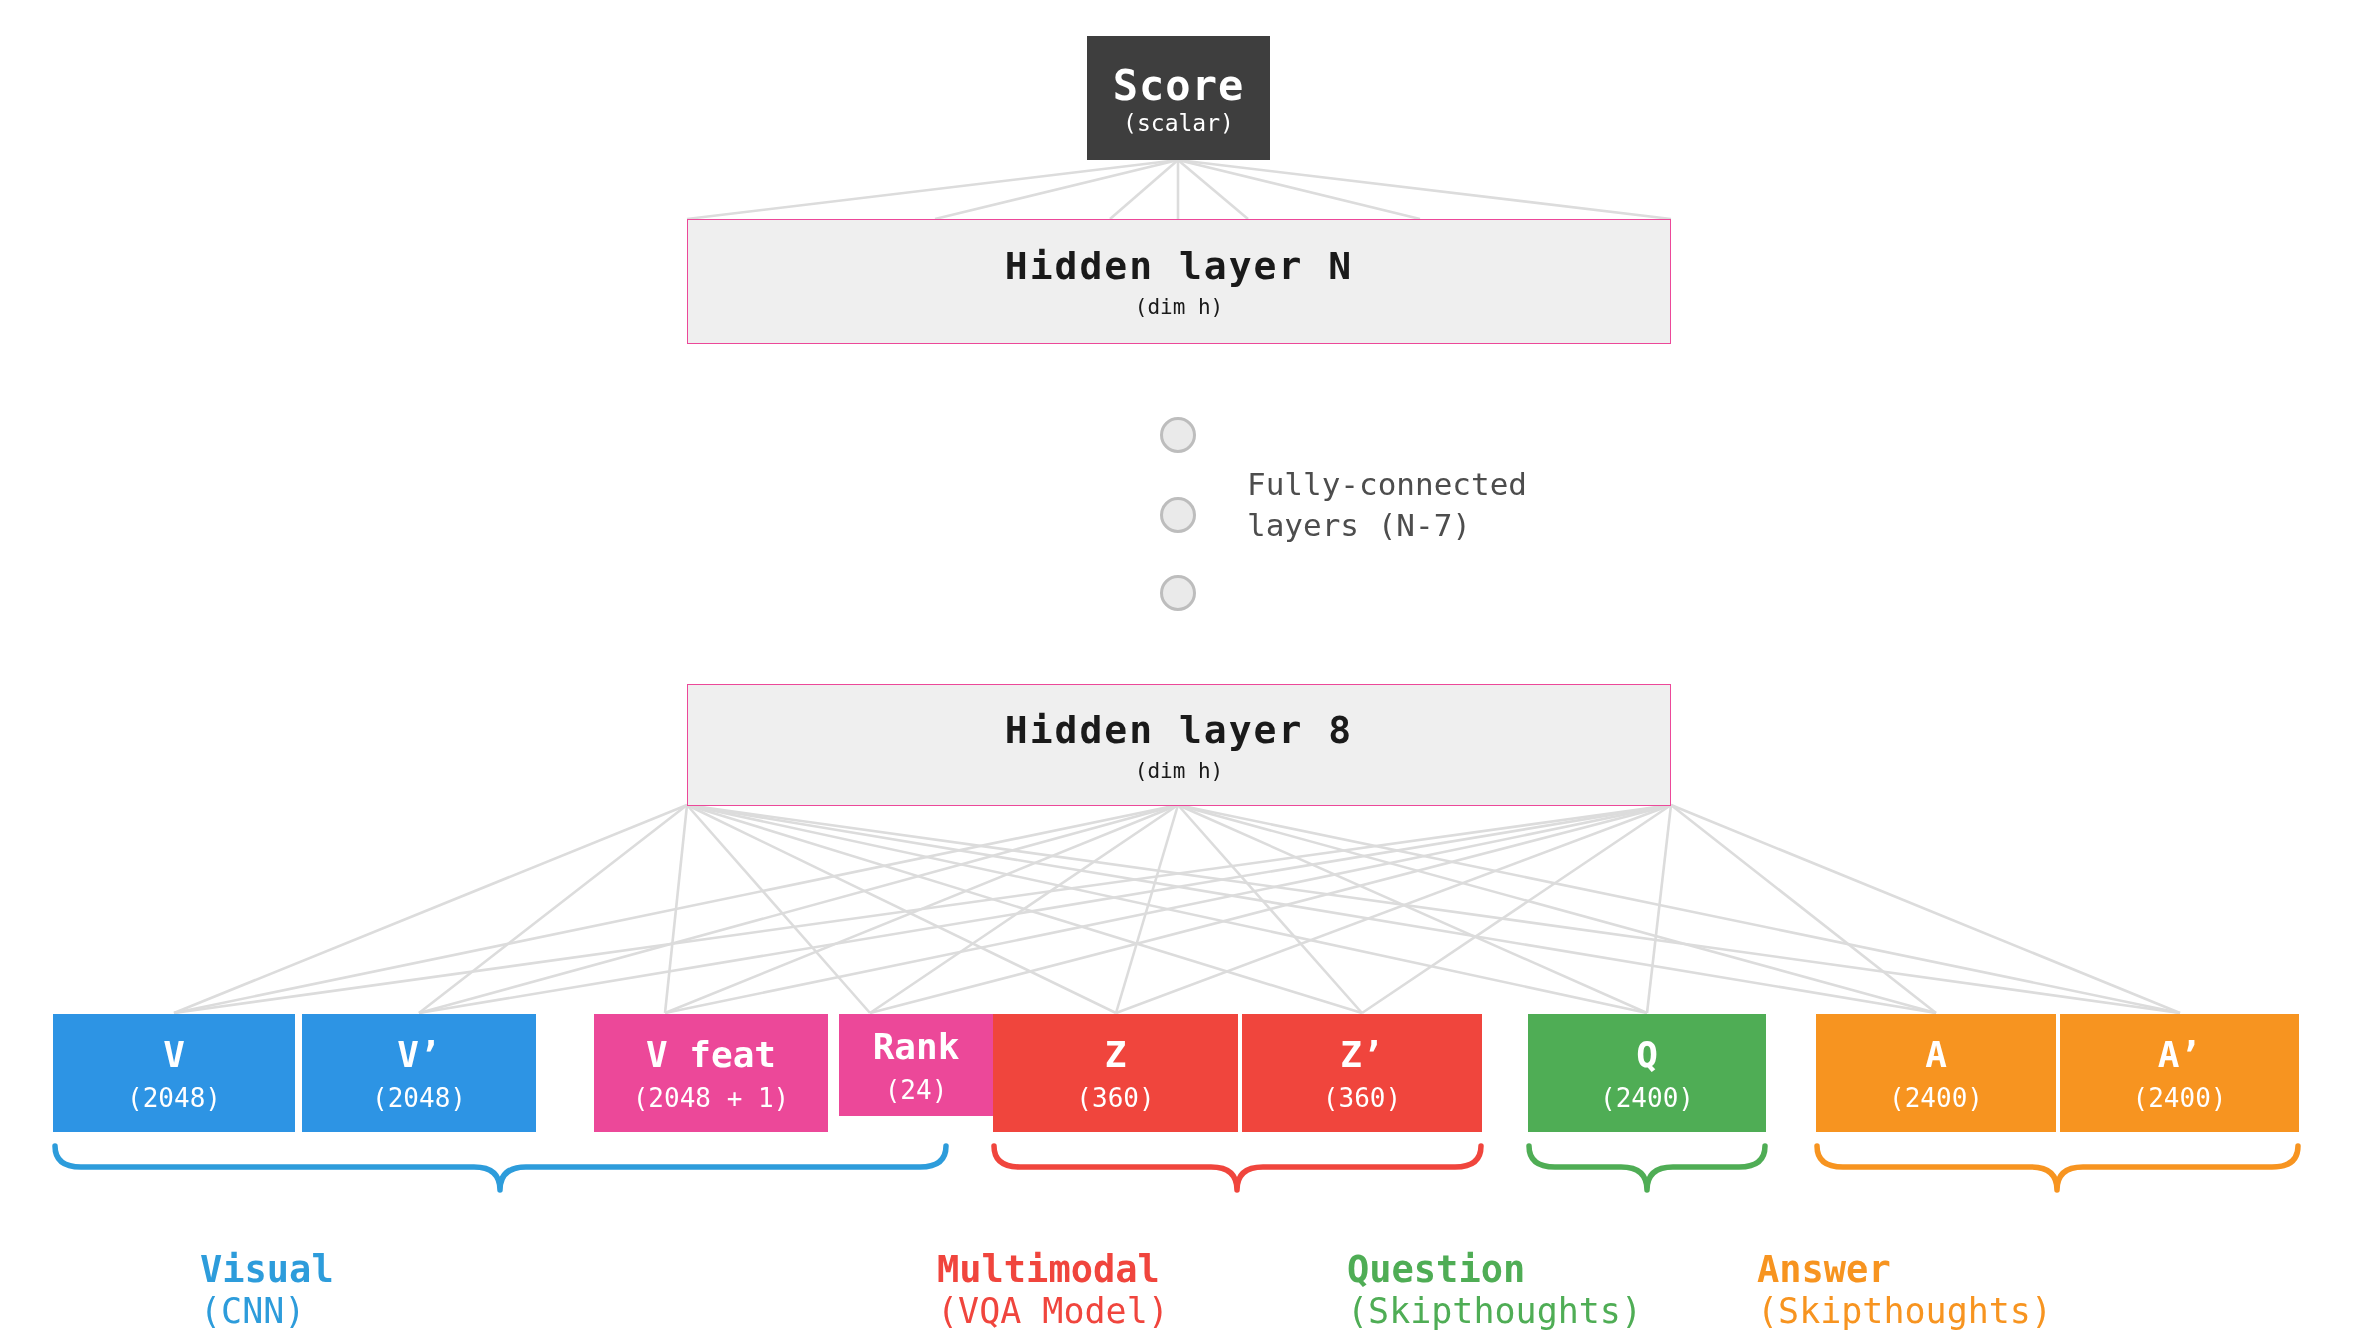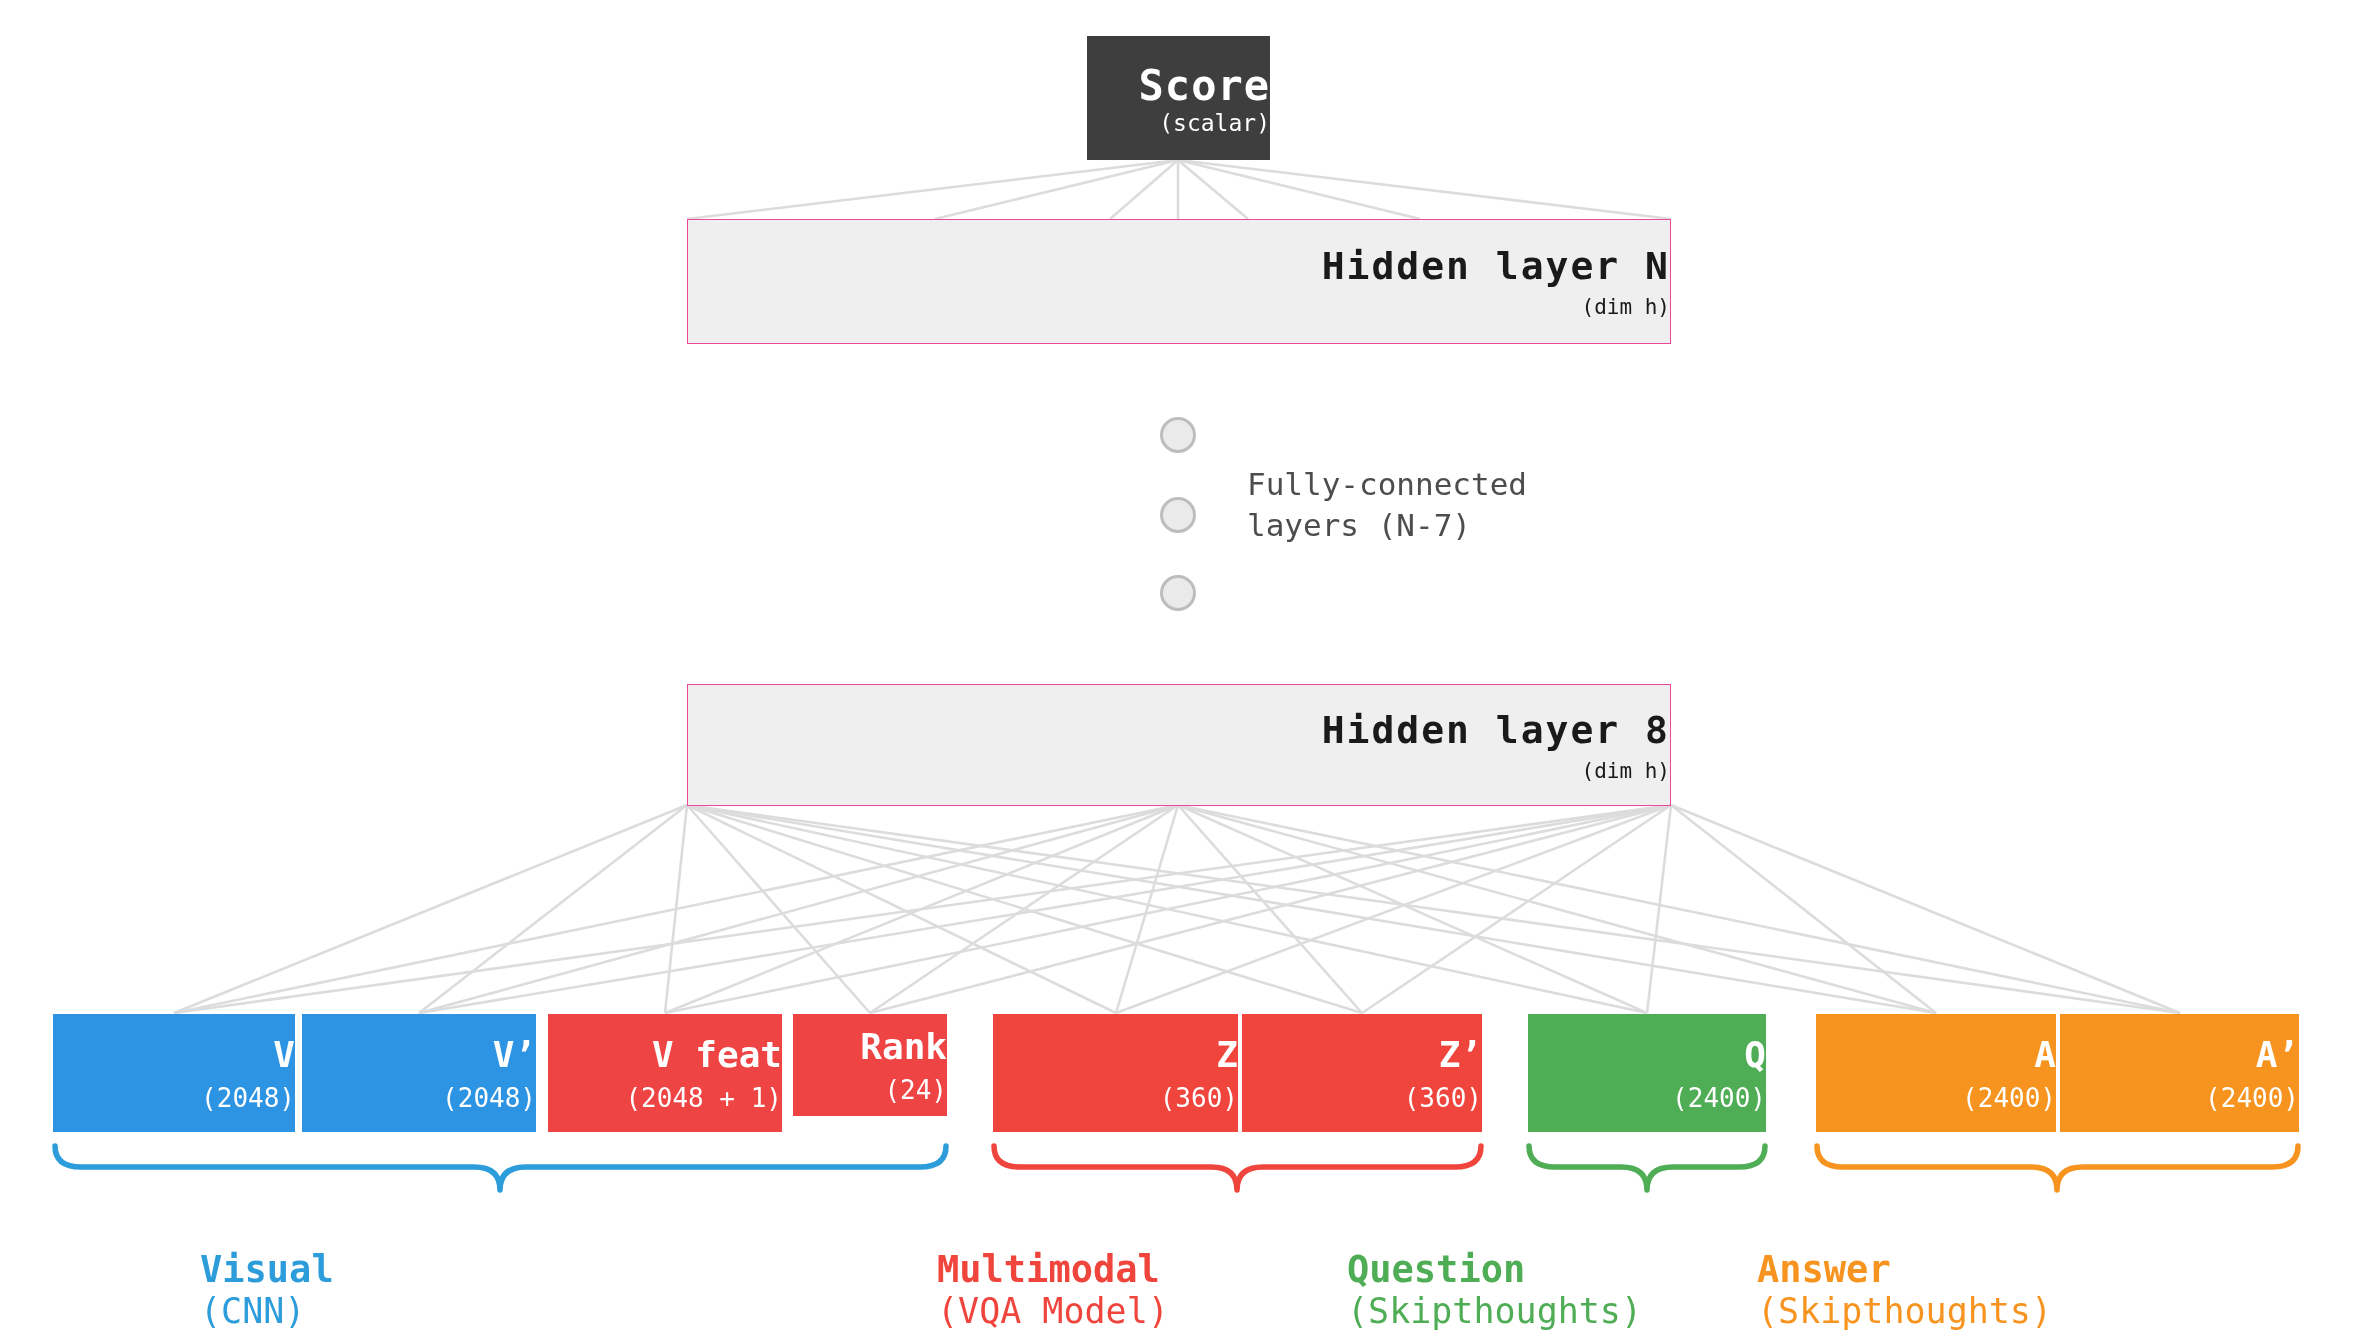--- a/index.html
+++ b/index.html
@@ -11,21 +11,21 @@
     font-family: "DejaVu Sans Mono", "Liberation Mono", monospace;
     overflow: hidden;
   }
   .layer-svg { position: absolute; left: 0; top: 0; width: 2367px; height: 1336px; }
 
   .node {
     position: absolute;
     box-sizing: border-box;
     display: flex;
     flex-direction: column;
-    align-items: flex-end;
+    align-items: center;
     justify-content: center;
     text-align: center;
   }
 
   
   .score { background: #3E3E3E; color: #ffffff; }
   .score .main { font-size: 42px; font-weight: bold; letter-spacing: 1px; }
   .score .dim  { font-size: 23px; }
 
   
@@ -50,21 +50,21 @@
     line-height: 41px;
     color: #4D4D4D;
     white-space: nowrap;
   }
 
   
   .ibox { color: #ffffff; }
   .ibox .main { font-size: 36px; font-weight: bold; }
   .ibox .dim  { font-size: 26px; margin-top: 8px; }
   .bg-blue       { background: #2D94E4; }
-  .bg-blue-light { background: #ef4444; }
+  .bg-blue-light { background: #ec4899; margin-left: 46px; }
   .bg-red        { background: #F0453D; }
   .bg-green      { background: #4FAD55; }
   .bg-orange     { background: #F79420; }
 
   
   .glabel {
     position: absolute;
     width: 600px;
     top: 1248px;
     white-space: nowrap;

